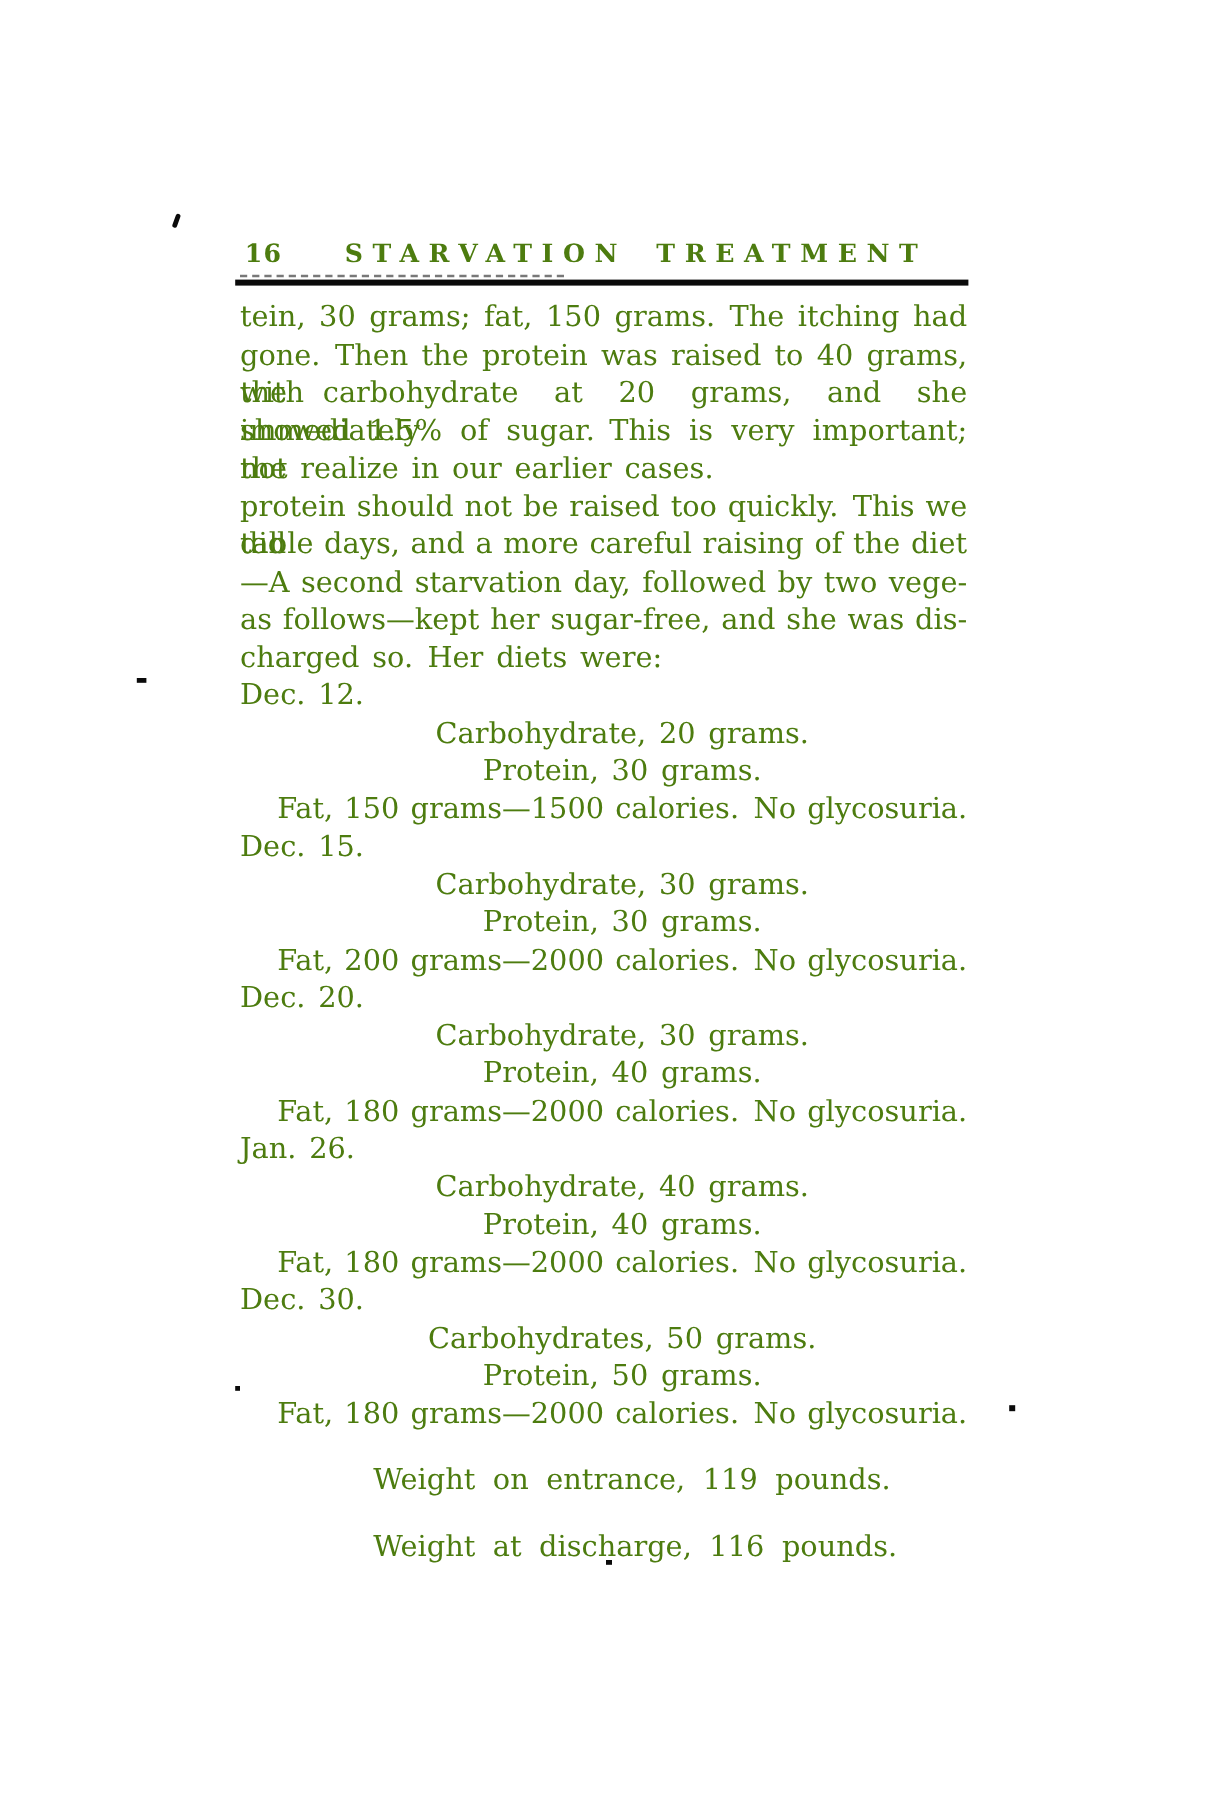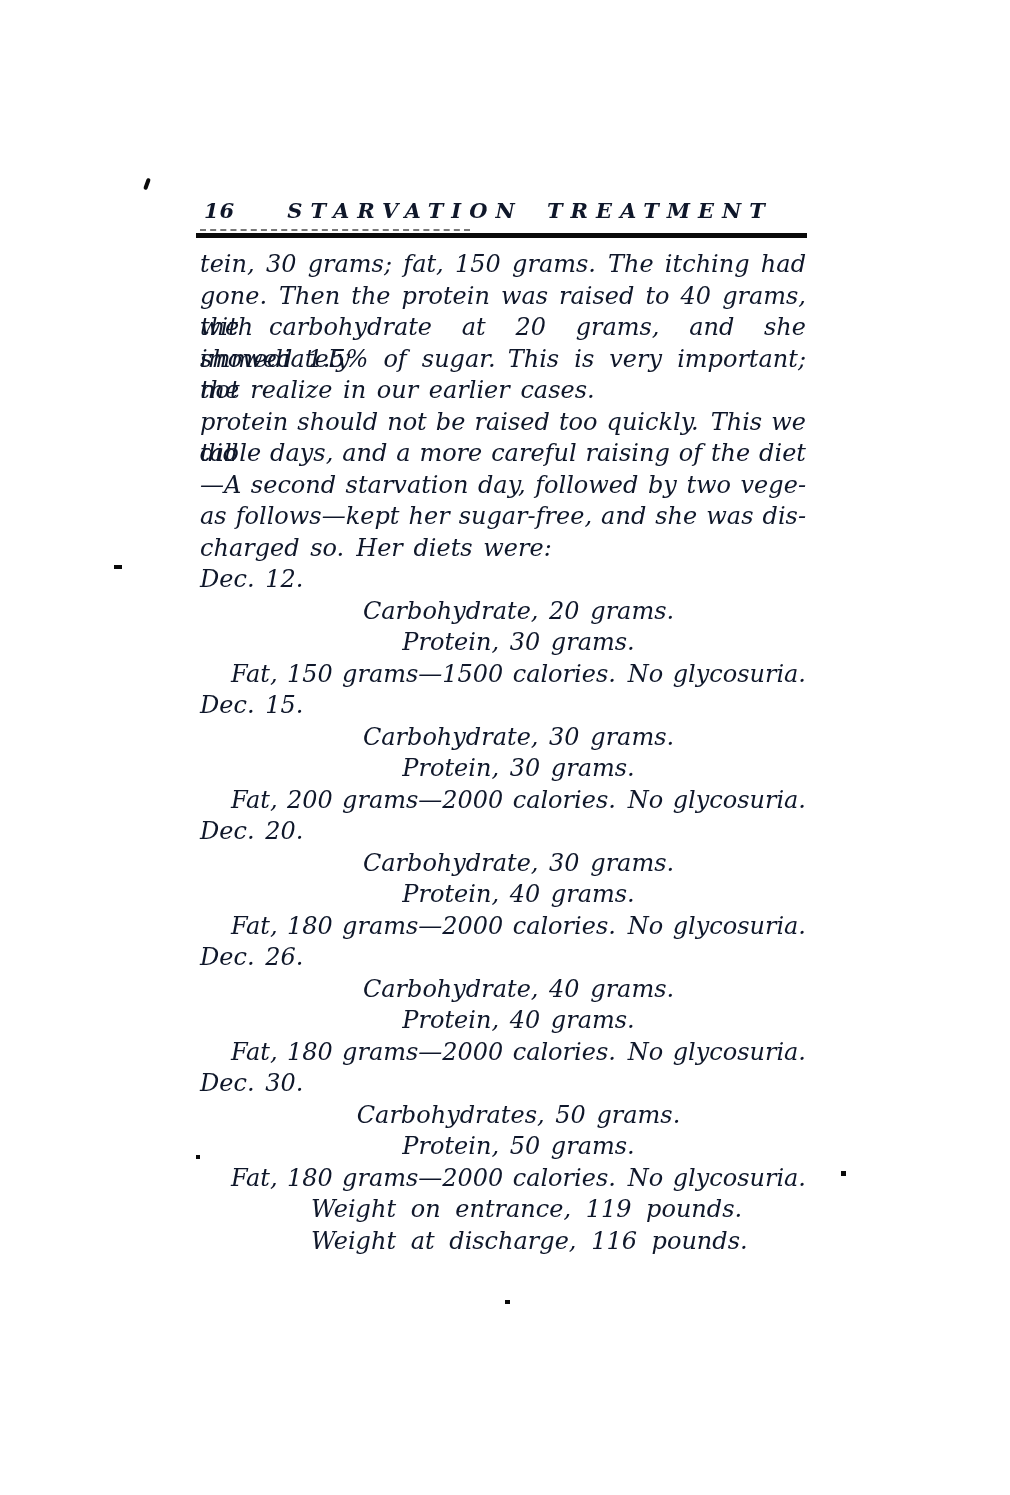--- a/index.html
+++ b/index.html
@@ -7,22 +7,21 @@
     padding: 0;
     background: #ffffff;
   }
   .page {
     position: relative;
     width: 1010px;
     height: 1495px;
     background: #ffffff;
     overflow: hidden;
     font-family: "DejaVu Serif", "Liberation Serif", serif;
-    color: #0f172a;
-    font-style: italic;
+    color: #4d7c0f;
   }
 
   
   .running-head {
     position: absolute;
     left: 204px;
     top: 198px;
     width: 610px;
     height: 28px;
     white-space: nowrap;
@@ -76,21 +75,21 @@
   .just {
     text-align: justify;
     text-align-last: justify;
   }
   .left {
     text-align: left;
     word-spacing: 3px;
   }
   .pind { padding-left: 24px; }        
   .ind  { padding-left: 31px; text-align: center; }        
-  .wind { padding-left: 111px; word-spacing: 7px; } 
+  .wind { padding-left: 111px; word-spacing: 7px; margin-top: 24px; } 
 
   
   .artifact { position: absolute; background: #0a0a0a; }
   .artifact-apostrophe {
     left: 145px; top: 178px;
     width: 4px; height: 12px;
     border-radius: 2px;
     transform: rotate(20deg);
   }
   .artifact-dash-left   { left: 114px; top: 565px;  width: 8px; height: 4px; }
@@ -137,21 +136,21 @@
     <div class="line left">Dec. 15.</div>
     <div class="line left ind">Carbohydrate, 30 grams.</div>
     <div class="line left ind">Protein, 30 grams.</div>
     <div class="line just ind">Fat, 200 grams—2000 calories. No glycosuria.</div>
 
     <div class="line left">Dec. 20.</div>
     <div class="line left ind">Carbohydrate, 30 grams.</div>
     <div class="line left ind">Protein, 40 grams.</div>
     <div class="line just ind">Fat, 180 grams—2000 calories. No glycosuria.</div>
 
-    <div class="line left">Dec. 26.</div>
+    <div class="line left">Jan. 26.</div>
     <div class="line left ind">Carbohydrate, 40 grams.</div>
     <div class="line left ind">Protein, 40 grams.</div>
     <div class="line just ind">Fat, 180 grams—2000 calories. No glycosuria.</div>
 
     <div class="line left">Dec. 30.</div>
     <div class="line left ind">Carbohydrates, 50 grams.</div>
     <div class="line left ind">Protein, 50 grams.</div>
     <div class="line just ind">Fat, 180 grams—2000 calories. No glycosuria.</div>
 
     <div class="line left wind">Weight on entrance, 119 pounds.</div>

